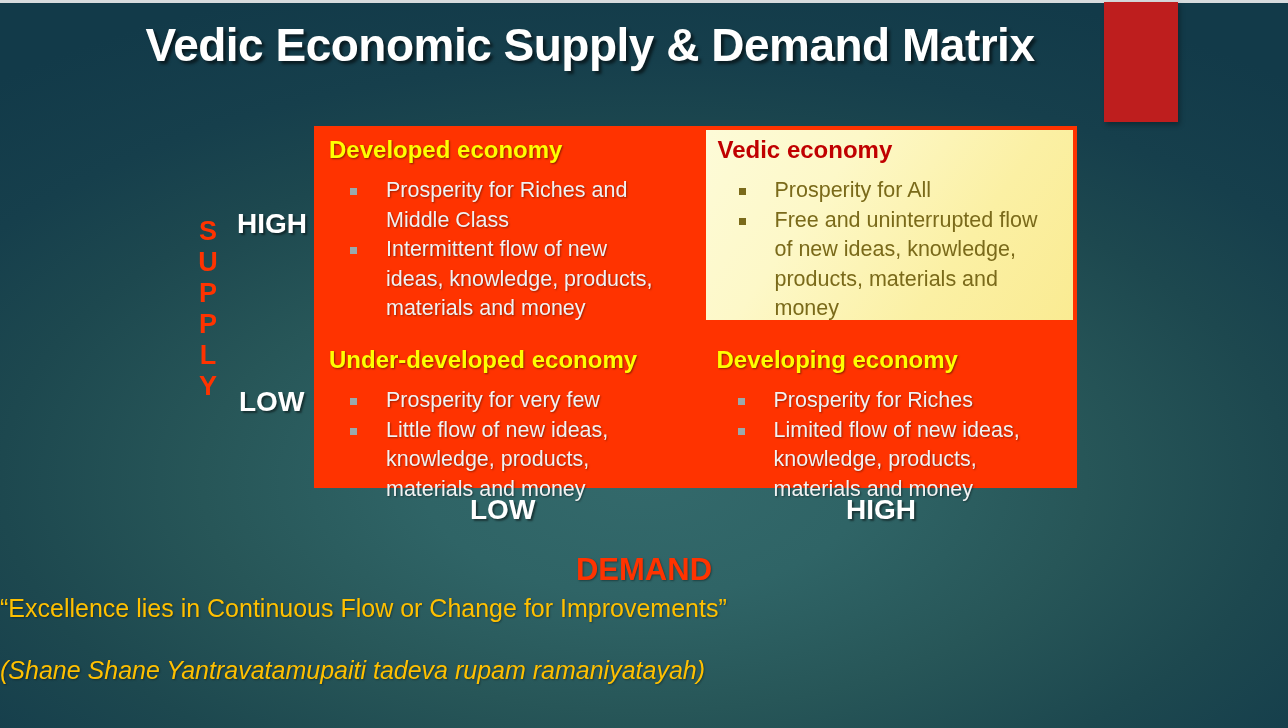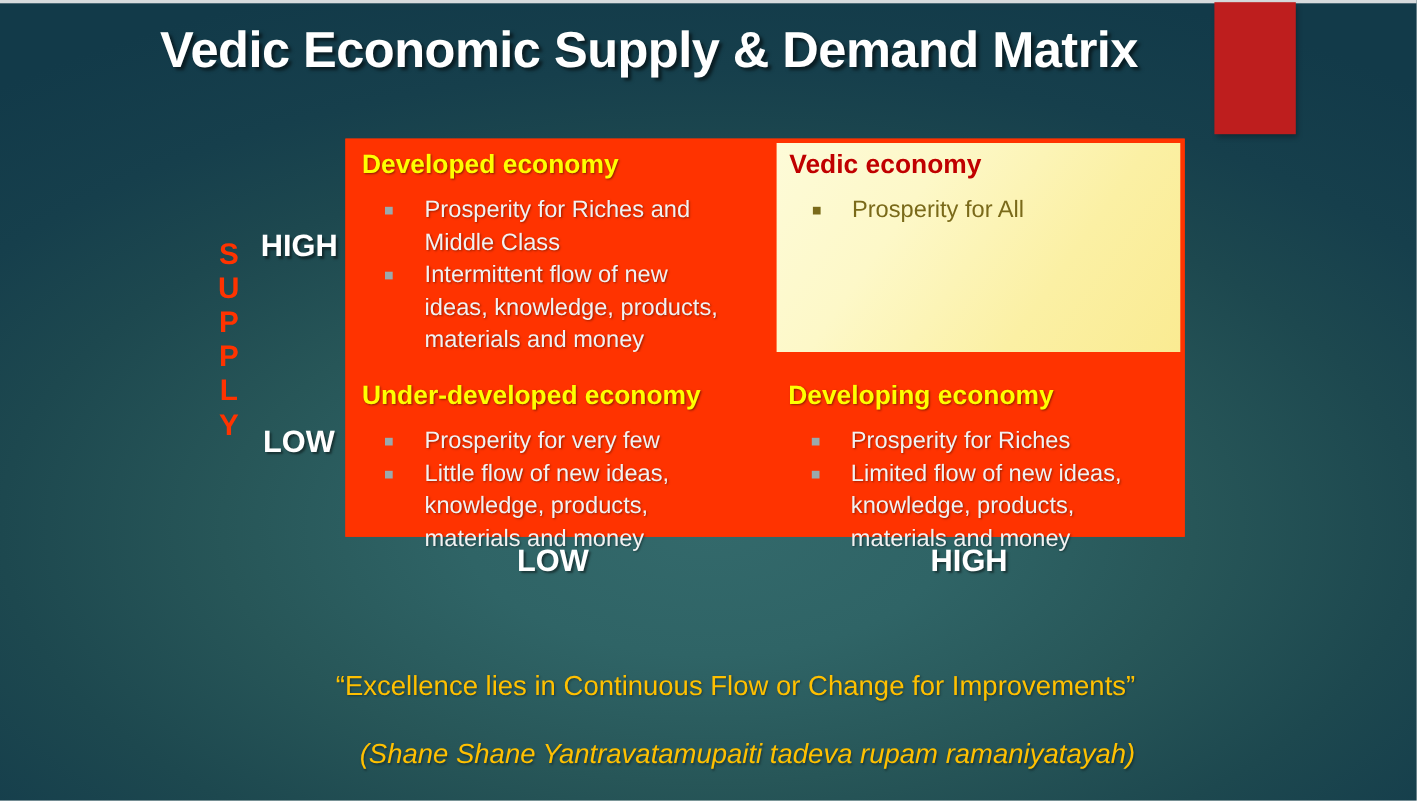--- a/index.html
+++ b/index.html
@@ -173,26 +173,25 @@
     text-align: center;
     font-size: 31px;
     font-weight: bold;
     color: #ff3300;
     text-shadow: 1px 1px 2px rgba(0,0,0,0.35);
   }
   .quote-line {
     position: absolute;
     left: 0;
     width: 1032px;
-    text-align: right;
+    text-align: left;
     color: #ffc000;
     font-size: 25px;
     text-shadow: 1px 1px 2px rgba(0,0,0,0.35);
     white-space: nowrap;
-    margin-top: 16px;
   }
   #quote-1 { top: 594px; }
   #quote-2 { top: 656px; font-style: italic; }
 </style>
 </head>
 <body>
 
 <div id="slide">
 
   <div id="top-strip"></div>
@@ -222,20 +221,21 @@
       <ul class="bullets">
         <li>Prosperity for Riches and Middle Class</li>
         <li>Intermittent flow of new ideas, knowledge, products, materials and money</li>
       </ul>
     </div>
 
     <div class="cell highlight">
       <div class="cell-title">Vedic economy</div>
       <ul class="bullets">
         <li>Prosperity for All</li>
+        <li>Free and uninterrupted flow of new ideas, knowledge, products, materials and money</li>
       </ul>
     </div>
 
     <div class="cell teal">
       <div class="cell-title">Under-developed economy</div>
       <ul class="bullets">
         <li>Prosperity for very few</li>
         <li>Little flow of new ideas, knowledge, products, materials and money</li>
       </ul>
     </div>
@@ -243,17 +243,18 @@
     <div class="cell teal">
       <div class="cell-title">Developing economy</div>
       <ul class="bullets">
         <li>Prosperity for Riches</li>
         <li>Limited flow of new ideas, knowledge, products, materials and money</li>
       </ul>
     </div>
 
   </div>
 
+  <div id="demand-title">DEMAND</div>
 
   <div class="quote-line" id="quote-1">“Excellence lies in Continuous Flow or Change for Improvements”</div>
   <div class="quote-line" id="quote-2">(Shane Shane Yantravatamupaiti tadeva rupam ramaniyatayah)</div>
 
 </div>
 
 </body></html>

